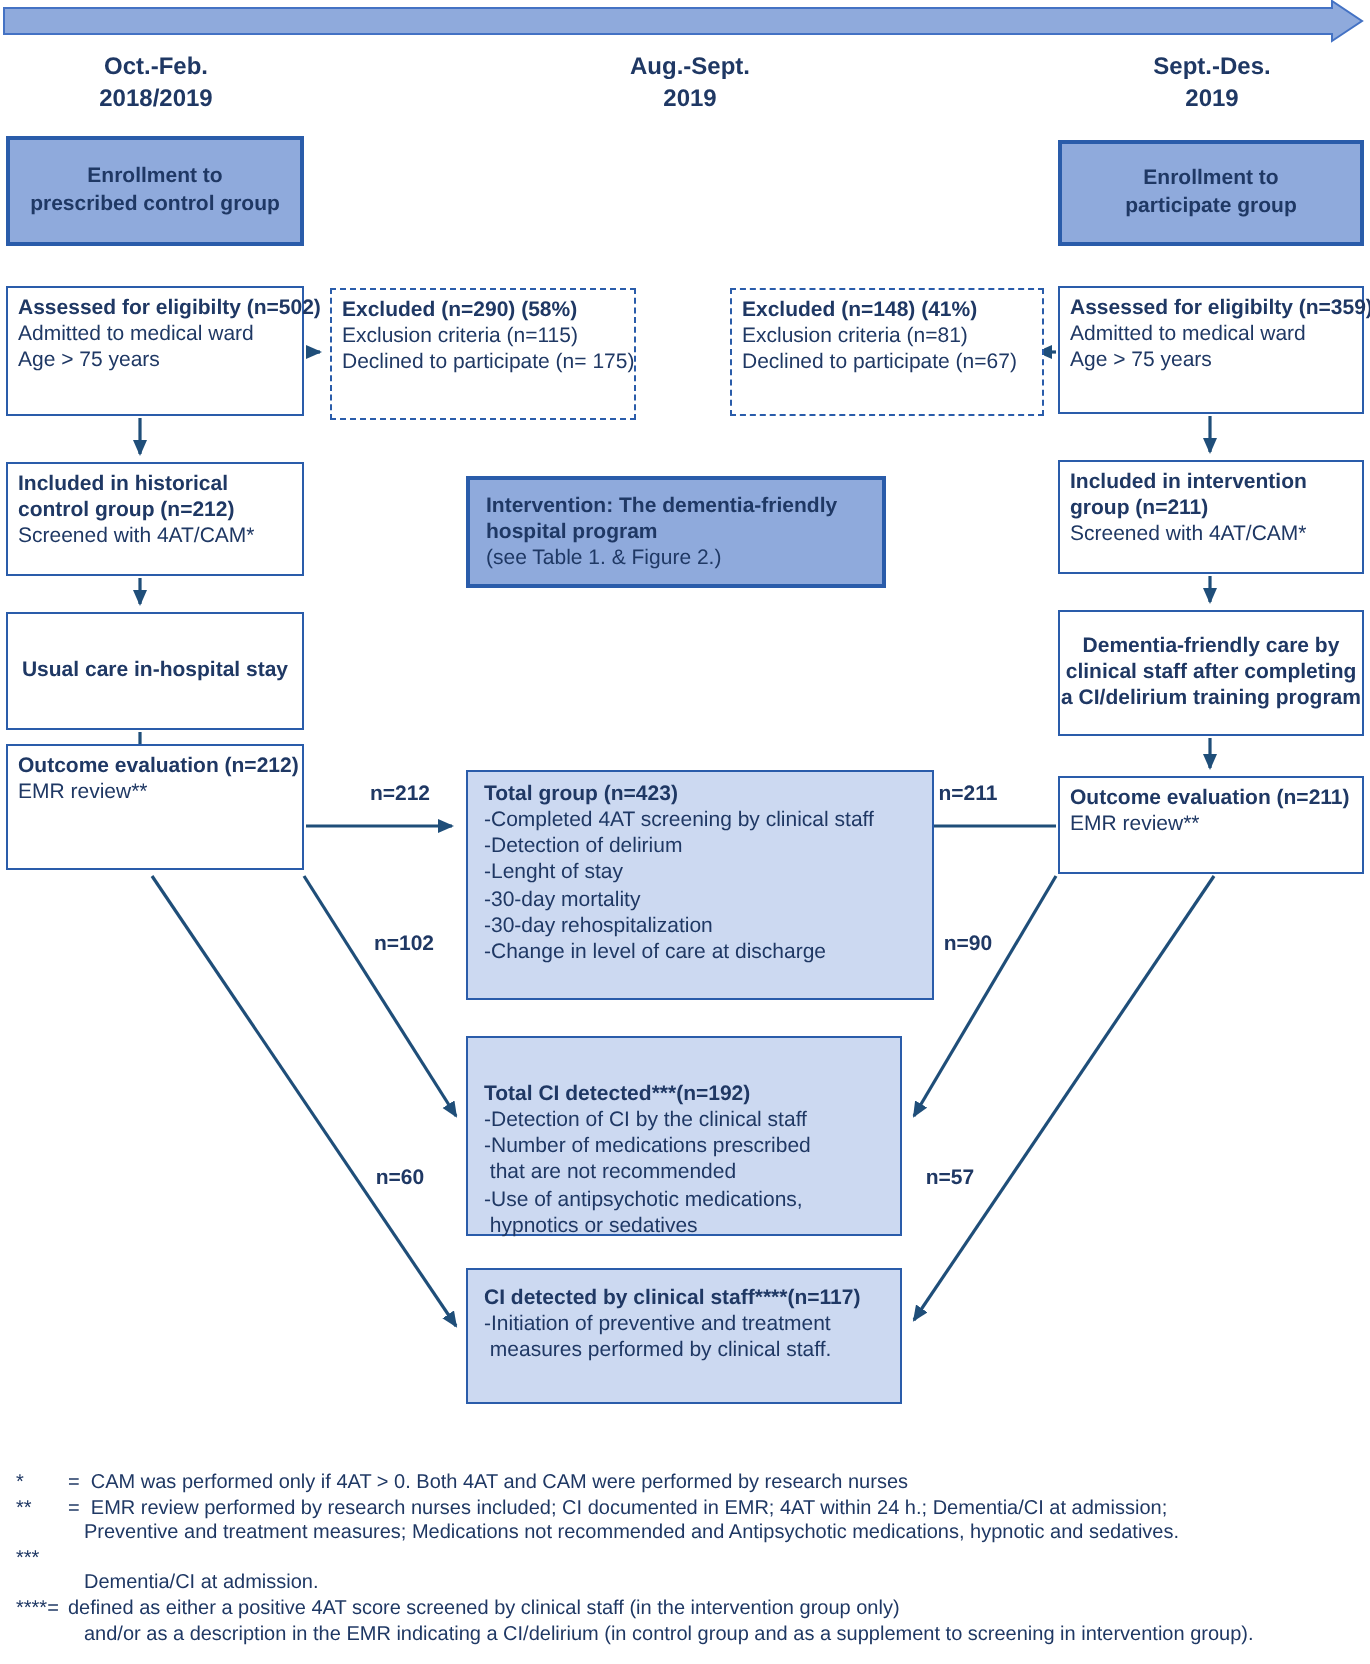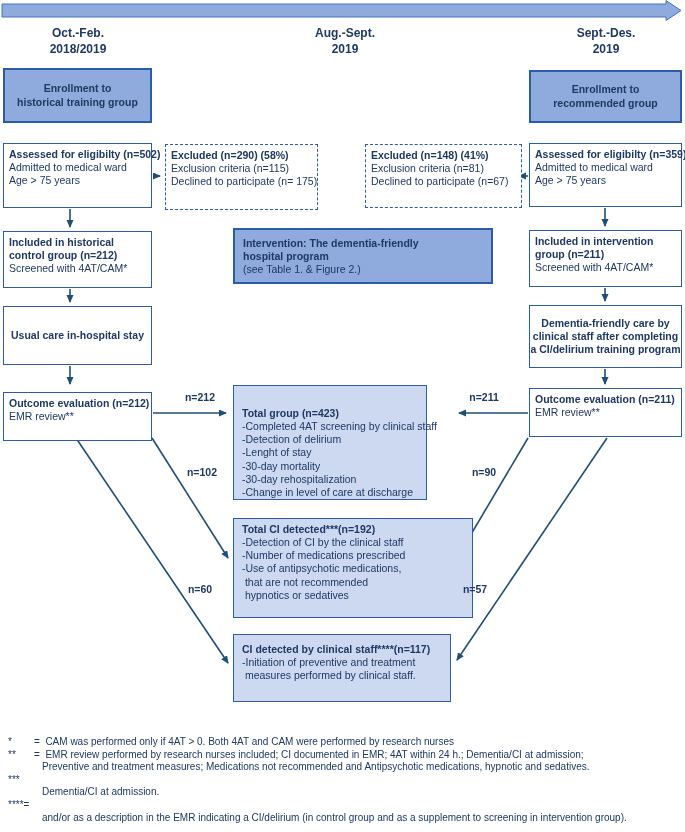--- a/index.html
+++ b/index.html
@@ -65,21 +65,21 @@
     <div>Aug.-Sept.</div>
     <div>2019</div>
   </div>
   <div class="date" style="left:546px">
     <div>Sept.-Des.</div>
     <div>2019</div>
   </div>
 
   <div class="box fill ctr" style="left:3px;top:68px;width:149px;height:55px">
     <div class="ln">Enrollment to</div>
-    <div class="ln">historical training group</div>
+    <div class="ln">prescribed control group</div>
   </div>
 
   <div class="box" style="left:3px;top:143px;width:149px;height:65px">
     <div class="ttl">Assessed for eligibilty (n=502)</div>
     <div class="ln">Admitted to medical ward</div>
     <div class="ln">Age &gt; 75 years</div>
   </div>
 
   <div class="box dashed" style="left:165px;top:144px;width:153px;height:66px">
     <div class="ttl">Excluded (n=290) (58%)</div>
@@ -90,28 +90,28 @@
   <div class="box" style="left:3px;top:231px;width:149px;height:57px">
     <div class="ttl">Included in historical</div>
     <div class="ttl">control group (n=212)</div>
     <div class="ln">Screened with 4AT/CAM*</div>
   </div>
 
   <div class="box ctr" style="left:3px;top:306px;width:149px;height:59px">
     <div class="ln">Usual care in-hospital stay</div>
   </div>
 
-  <div class="box" style="left:3px;top:392px;width:149px;height:49px">
+  <div class="box" style="left:3px;top:372px;width:149px;height:63px">
     <div class="ttl">Outcome evaluation (n=212)</div>
     <div class="ln">EMR review**</div>
   </div>
 
   <div class="box fill ctr" style="left:529px;top:70px;width:153px;height:53px">
     <div class="ln">Enrollment to</div>
-    <div class="ln">recommended group</div>
+    <div class="ln">participate group</div>
   </div>
 
   <div class="box dashed" style="left:365px;top:144px;width:157px;height:64px">
     <div class="ttl">Excluded (n=148) (41%)</div>
     <div class="ln">Exclusion criteria (n=81)</div>
     <div class="ln">Declined to participate (n=67)</div>
   </div>
 
   <div class="box" style="left:529px;top:143px;width:153px;height:64px">
     <div class="ttl">Assessed for eligibilty (n=359)</div>
@@ -129,42 +129,42 @@
     <div class="ln">Dementia-friendly care by</div>
     <div class="ln">clinical staff after completing</div>
     <div class="ln">a CI/delirium training program</div>
   </div>
 
   <div class="box" style="left:529px;top:388px;width:153px;height:49px">
     <div class="ttl">Outcome evaluation (n=211)</div>
     <div class="ln">EMR review**</div>
   </div>
 
-  <div class="box fill pad8 padt" style="left:233px;top:228px;width:260px;height:56px">
+  <div class="box fill pad8 padt" style="left:233px;top:238px;width:210px;height:56px">
     <div class="ttl">Intervention: The dementia-friendly</div>
     <div class="ttl">hospital program</div>
     <div class="ln">(see Table 1. &amp; Figure 2.)</div>
   </div>
 
-  <div class="box light pad8" style="left:233px;top:385px;width:194px;height:115px;padding-top:21px">
+  <div class="box light pad8" style="left:233px;top:385px;width:234px;height:115px;padding-top:5px">
     <div class="ttl">Total group (n=423)</div>
     <div class="ln">-Completed 4AT screening by clinical staff</div>
     <div class="ln">-Detection of delirium</div>
     <div class="ln">-Lenght of stay</div>
     <div class="ln">-30-day mortality</div>
     <div class="ln">-30-day rehospitalization</div>
     <div class="ln">-Change in level of care at discharge</div>
   </div>
 
-  <div class="box light pad8" style="left:233px;top:518px;width:240px;height:100px;padding-top:4px">
+  <div class="box light pad8" style="left:233px;top:518px;width:218px;height:100px;padding-top:22px">
     <div class="ttl">Total CI detected***(n=192)</div>
     <div class="ln">-Detection of CI by the clinical staff</div>
     <div class="ln">-Number of medications prescribed</div>
+    <div class="ln"> that are not recommended</div>
     <div class="ln">-Use of antipsychotic medications,</div>
-    <div class="ln"> that are not recommended</div>
     <div class="ln"> hypnotics or sedatives</div>
   </div>
 
   <div class="box light pad8" style="left:233px;top:634px;width:218px;height:68px;padding-top:8px">
     <div class="ttl">CI detected by clinical staff****(n=117)</div>
     <div class="ln">-Initiation of preventive and treatment</div>
     <div class="ln"> measures performed by clinical staff.</div>
   </div>
 
   <div class="nlabel" style="left:170px;top:391px;width:60px">n=212</div>
@@ -183,17 +183,18 @@
       <span class="fsym">**</span>
       <span class="ftxt">=  EMR review performed by research nurses included; CI documented in EMR; 4AT within 24 h.; Dementia/CI at admission;</span>
     </div>
     <div class="fcont">Preventive and treatment measures; Medications not recommended and Antipsychotic medications, hypnotic and sedatives.</div>
     <div class="frow">
       <span class="fsym">***</span>
     </div>
     <div class="fcont">Dementia/CI at admission.</div>
     <div class="frow">
       <span class="fsym">****=</span>
+      <span class="ftxt">defined as either a positive 4AT score screened by clinical staff (in the intervention group only)</span>
     </div>
     <div class="fcont">and/or as a description in the EMR indicating a CI/delirium (in control group and as a supplement to screening in intervention group).</div>
   </div>
 
 </div>
 
 </body></html>

